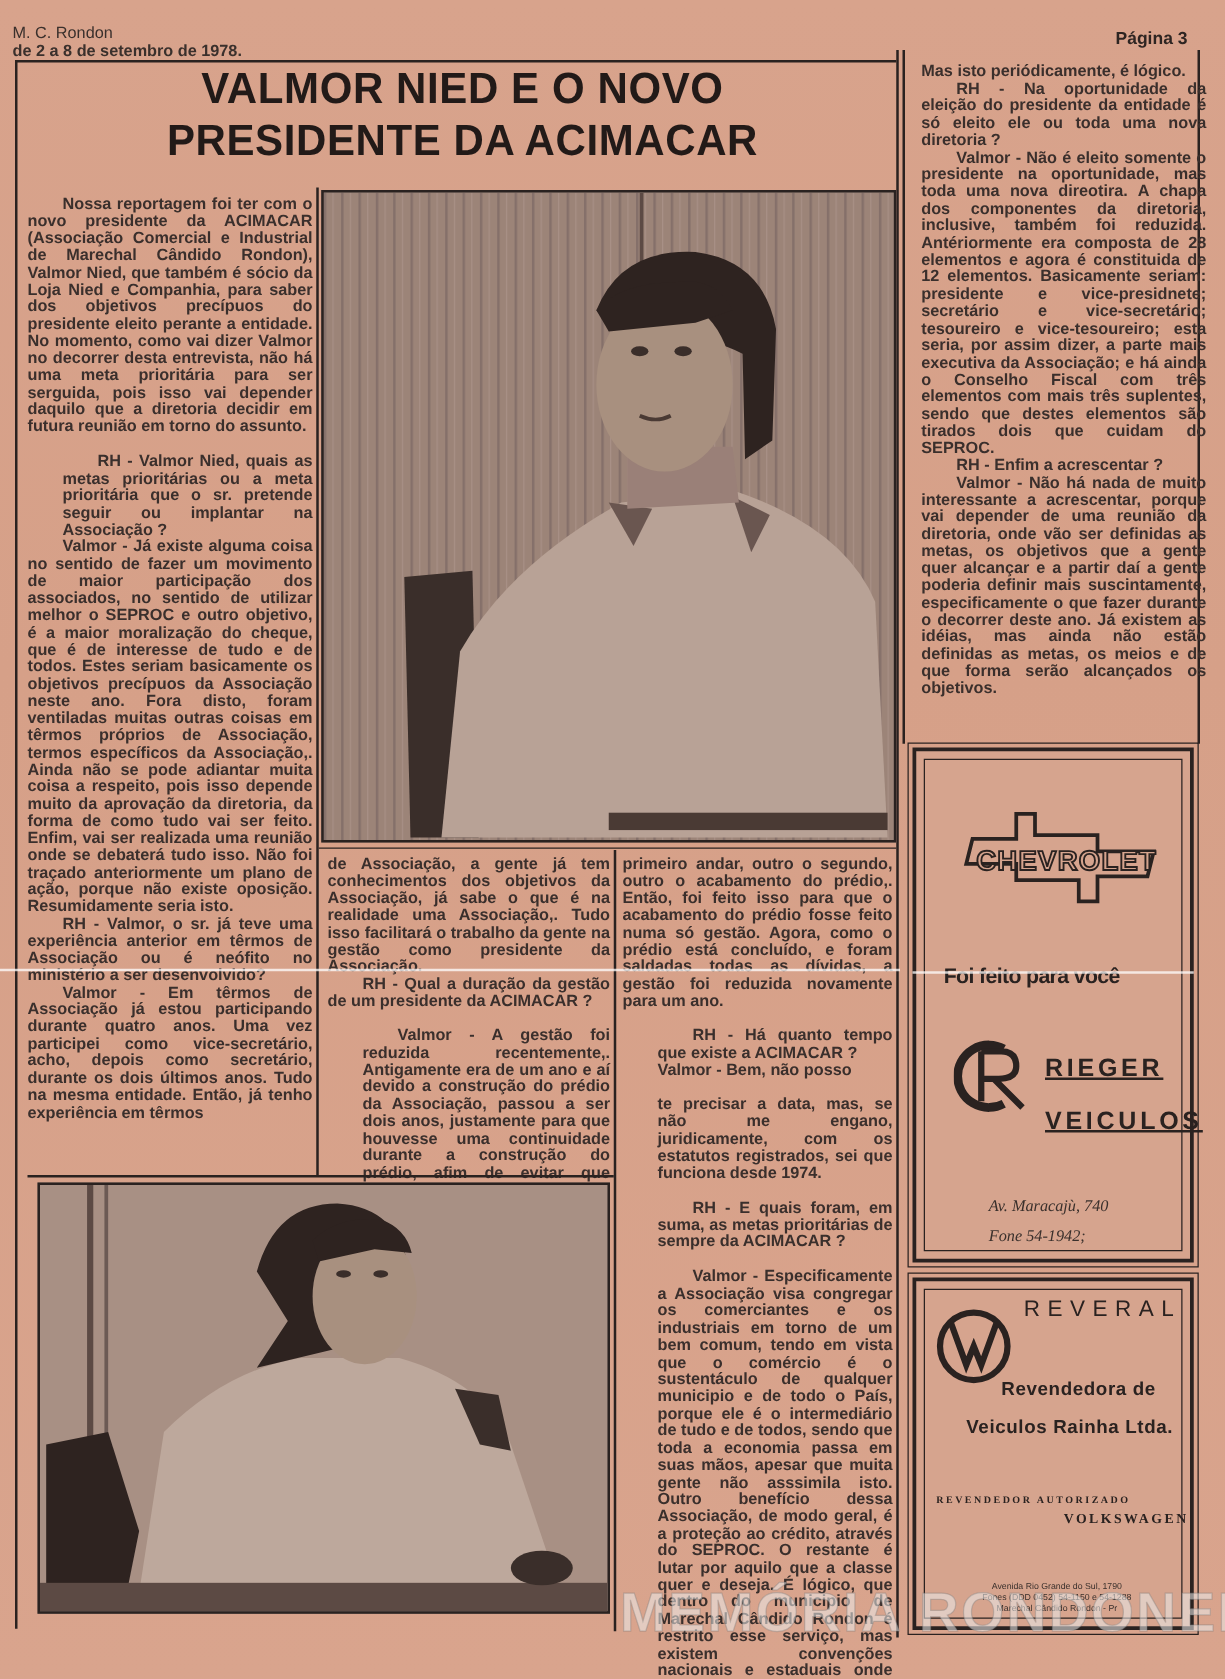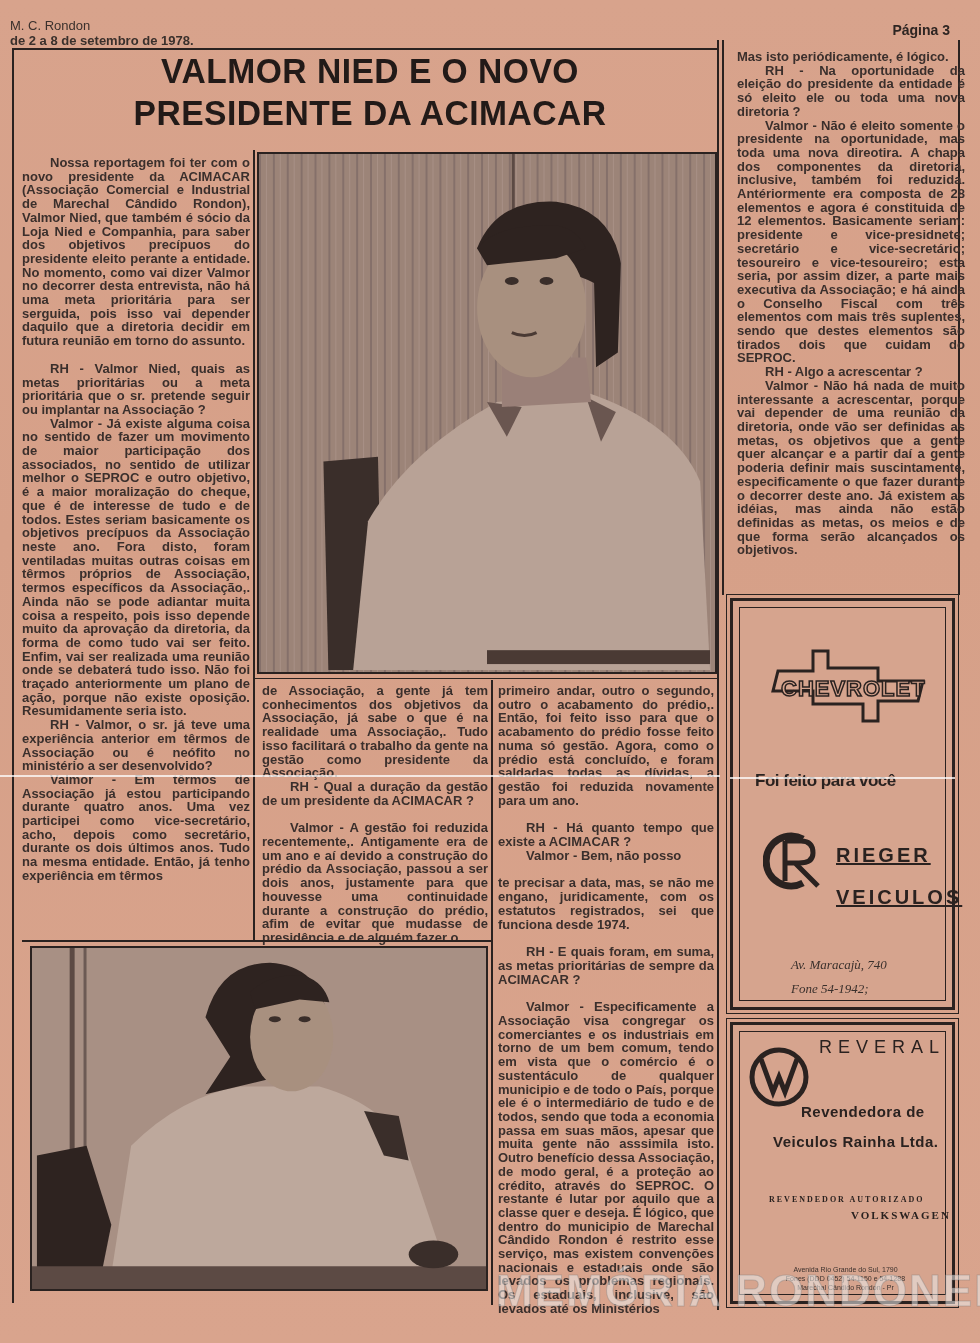--- a/index.html
+++ b/index.html
@@ -27,21 +27,21 @@
       left: 20px; top: 50px; width: 700px; text-align: center;
       font-size: 35px; font-weight: bold; line-height: 42px;
       letter-spacing: 0.5px; color: #221a18;
       transform: scaleX(0.96);
     }
     .col {
       font-size: 13px; line-height: 13.7px; font-weight: bold;
       color: #3a2f2c; text-align: justify;
     }
     .col p { text-indent: 28px; margin-bottom: 0; }
-    .col p.gap { margin-top: 14px; }
+    .col p.gap { margin-top: 14px; margin-left: 28px; }
     .col p.noindent { text-indent: 0; }
     .photo {
       background: #8f7a70;
       border: 2px solid #2a2220;
       overflow: hidden;
     }
     .photo svg { width: 100%; height: 100%; display: block; }
     .ad {
       border: 3px solid #2a2220;
       outline: 1px solid #2a2220; outline-offset: 3px;
@@ -51,21 +51,21 @@
     .chev-text {
       font-family: "Liberation Sans", sans-serif; font-weight: bold;
       font-size: 22px; letter-spacing: 1px; color: #d6a48e;
       -webkit-text-stroke: 1.5px #2a2220;
     }
     .slogan { font-size: 17px; font-weight: bold; color: #2a2220; letter-spacing: -0.5px; }
     .rieger-name { font-size: 20px; font-weight: bold; letter-spacing: 3px; color: #2a2220; text-decoration: underline; }
     .ad-addr { font-family: "Liberation Serif", serif; font-style: italic; font-size: 13px; color: #3a302c; }
     .reveral-title { font-size: 18px; font-weight: normal; letter-spacing: 6px; color: #2a2220; }
     .reveral-sub { font-size: 15px; font-weight: bold; color: #2a2220; letter-spacing: 0.5px; }
-    .vw-auth { font-family: "Liberation Serif", serif; font-size: 8px; letter-spacing: 2px; color: #2a2220; font-weight: bold; margin-left: 20px; }
+    .vw-auth { font-family: "Liberation Serif", serif; font-size: 8px; letter-spacing: 2px; color: #2a2220; font-weight: bold; }
     .vw-brand { font-family: "Liberation Serif", serif; font-size: 11px; letter-spacing: 2px; color: #2a2220; font-weight: bold; }
     .ad-small { font-size: 7px; color: #3a302c; line-height: 9px; text-align: center; }
     .watermark {
       font-size: 44px; font-weight: bold; letter-spacing: 2px;
       color: rgba(235,235,235,0.55);
       -webkit-text-stroke: 1px rgba(120,120,120,0.35);
       white-space: nowrap;
     }
     .fold { background: rgba(255,255,255,0.75); height: 2px; }
   </style>
@@ -170,21 +170,21 @@
     <p>Valmor - Bem, não posso</p>
     <p class="noindent gap">te precisar a data, mas, se não me engano, juridicamente, com os estatutos registrados, sei que funciona desde 1974.</p>
     <p class="gap">RH - E quais foram, em suma, as metas prioritárias de sempre da ACIMACAR ?</p>
     <p class="gap">Valmor - Especificamente a Associação visa congregar os comerciantes e os industriais em torno de um bem comum, tendo em vista que o comércio é o sustentáculo de qualquer municipio e de todo o País, porque ele é o intermediário de tudo e de todos, sendo que toda a economia passa em suas mãos, apesar que muita gente não asssimila isto. Outro benefício dessa Associação, de modo geral, é a proteção ao crédito, através do SEPROC. O restante é lutar por aquilo que a classe quer e deseja. É lógico, que dentro do municipio de Marechal Cândido Rondon é restrito esse serviço, mas existem convenções nacionais e estaduais onde são levados os problemas regionais. Os estaduais, inclusive, são levados até os Ministérios</p>
   </div>
 
   <div class="abs col" style="left:726px; top:50px; width:228px;margin-left:11px;">
     <p class="noindent">Mas isto periódicamente, é lógico.</p>
     <p>RH - Na oportunidade da eleição do presidente da entidade é só eleito ele ou toda uma nova diretoria ?</p>
     <p>Valmor - Não é eleito somente o presidente na oportunidade, mas toda uma nova direotira. A chapa dos componentes da diretoria, inclusive, também foi reduzida. Antériormente era composta de 28 elementos e agora é constituida de 12 elementos. Basicamente seriam: presidente e vice-presidnete; secretário e vice-secretário; tesoureiro e vice-tesoureiro; esta seria, por assim dizer, a parte mais executiva da Associação; e há ainda o Conselho Fiscal com três elementos com mais três suplentes, sendo que destes elementos são tirados dois que cuidam do SEPROC.</p>
-    <p>RH - Algo a acrescentar ?</p>
+    <p>RH - Enfim a acrescentar ?</p>
     <p>Valmor - Não há nada de muito interessante a acrescentar, porque vai depender de uma reunião da diretoria, onde vão ser definidas as metas, os objetivos que a gente quer alcançar e a partir daí a gente poderia definir mais suscintamente, especificamente o que fazer durante o decorrer deste ano. Já existem as idéias, mas ainda não estão definidas as metas, os meios e de que forma serão alcançados os objetivos.</p>
   </div>
 
   <div class="abs ad" style="left:730px; top:598px; width:225px; height:412px;padding-left:34px;">
     <div class="ad-inner"></div>
     <svg class="abs" style="left:20px; top:45px;" width="190" height="80" viewBox="0 0 190 80">
       <path d="M60 5 L75 5 L75 22 L125 22 L125 35 L170 35 L165 55 L125 55 L125 75 L110 75 L110 58 L60 58 L60 45 L20 45 L25 25 L60 25 Z" fill="none" stroke="#2a2220" stroke-width="3"></path>
     </svg>
     <div class="abs chev-text" style="left:48px; top:75px;">CHEVROLET</div>
     <div class="abs slogan" style="left:22px; top:170px; width:185px; ">Foi feito para você</div>

